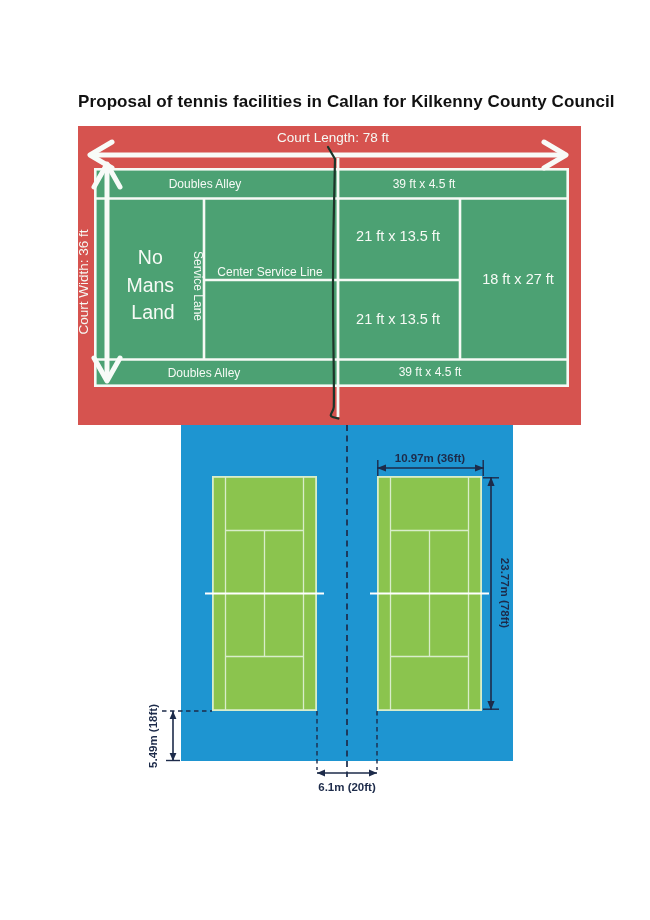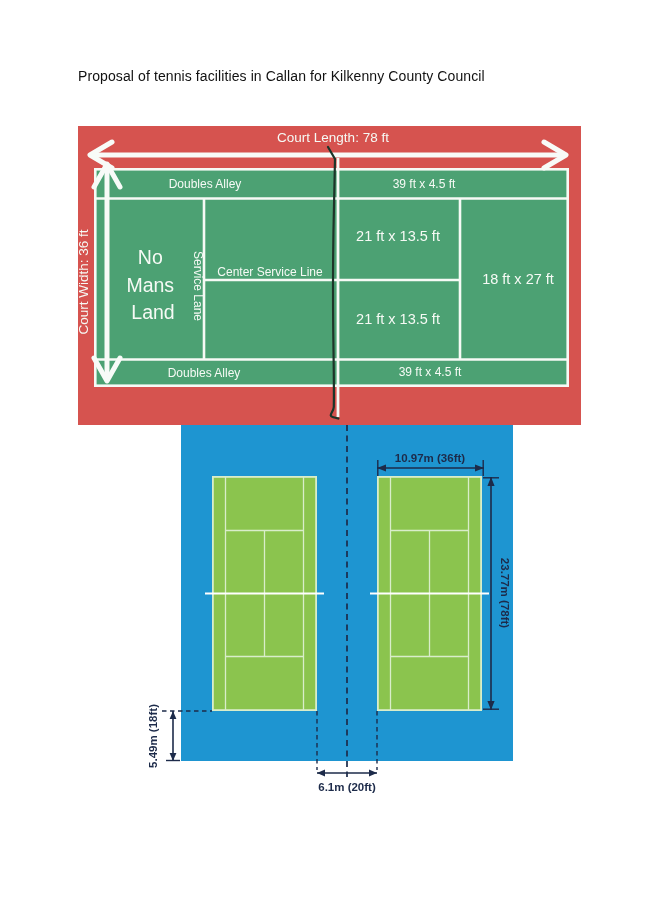--- a/index.html
+++ b/index.html
@@ -5,23 +5,23 @@
   html, body { margin: 0; padding: 0; }
   body {
     width: 650px; height: 920px;
     background: #ffffff;
     font-family: "Liberation Sans", sans-serif;
     position: relative;
     overflow: hidden;
   }
   #doc-title {
     position: absolute;
-    left: 78px; top: 68px;
-    font-size: 14px;
-    font-weight: normal;
+    left: 78px; top: 92px;
+    font-size: 17px;
+    font-weight: bold;
     color: #111111;
     letter-spacing: 0.1px;
     white-space: nowrap;
   }
   #court-top-view { position: absolute; left: 78px; top: 126px; }
   #site-plan { position: absolute; left: 140px; top: 424px; }
   svg text { font-family: "Liberation Sans", sans-serif; }
 </style>
 </head>
 <body>

